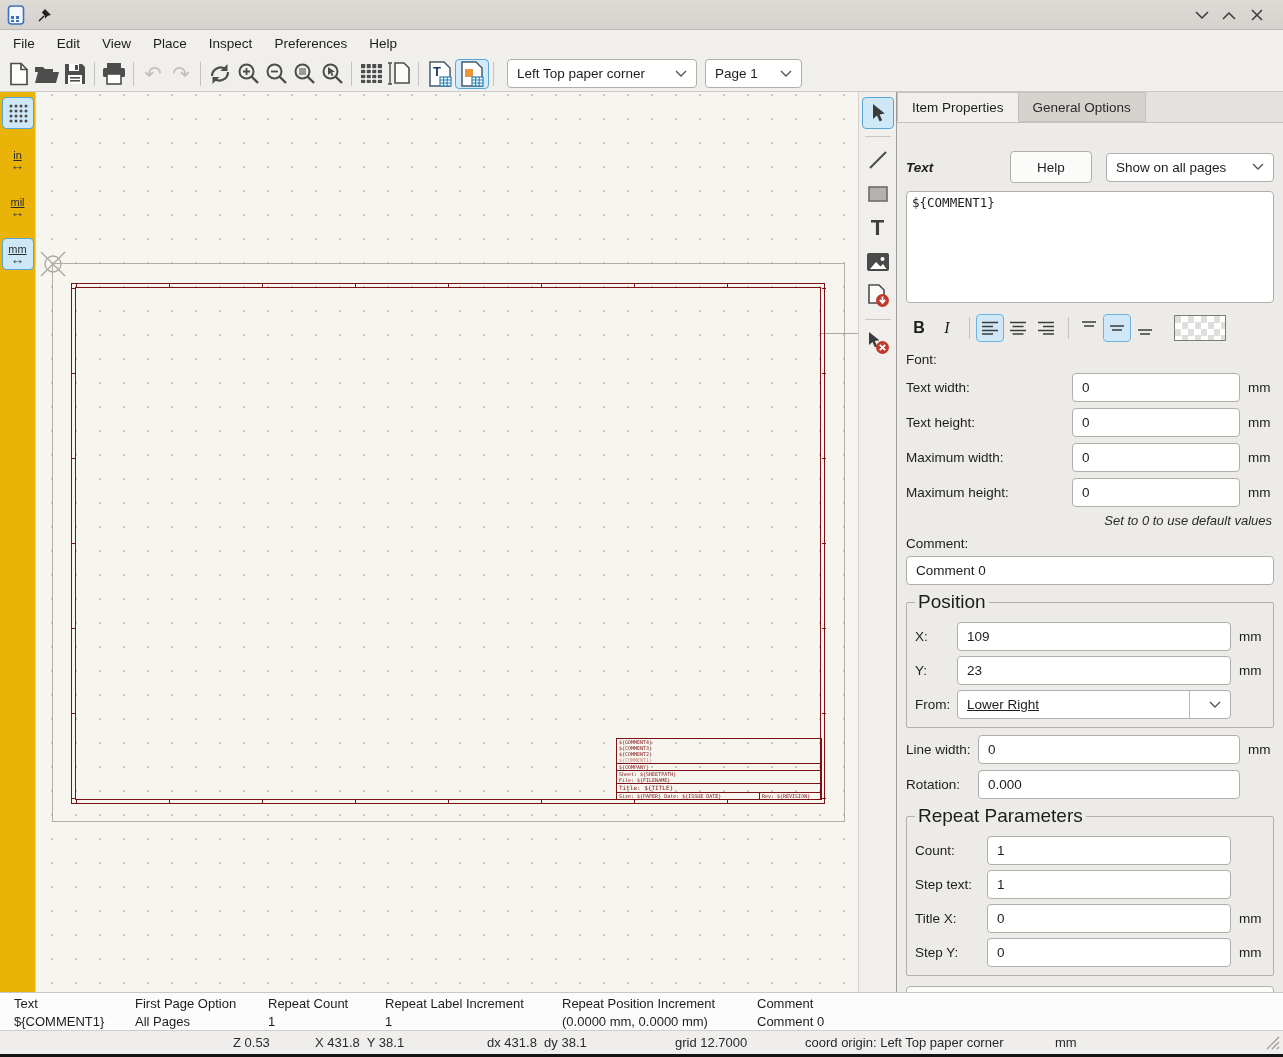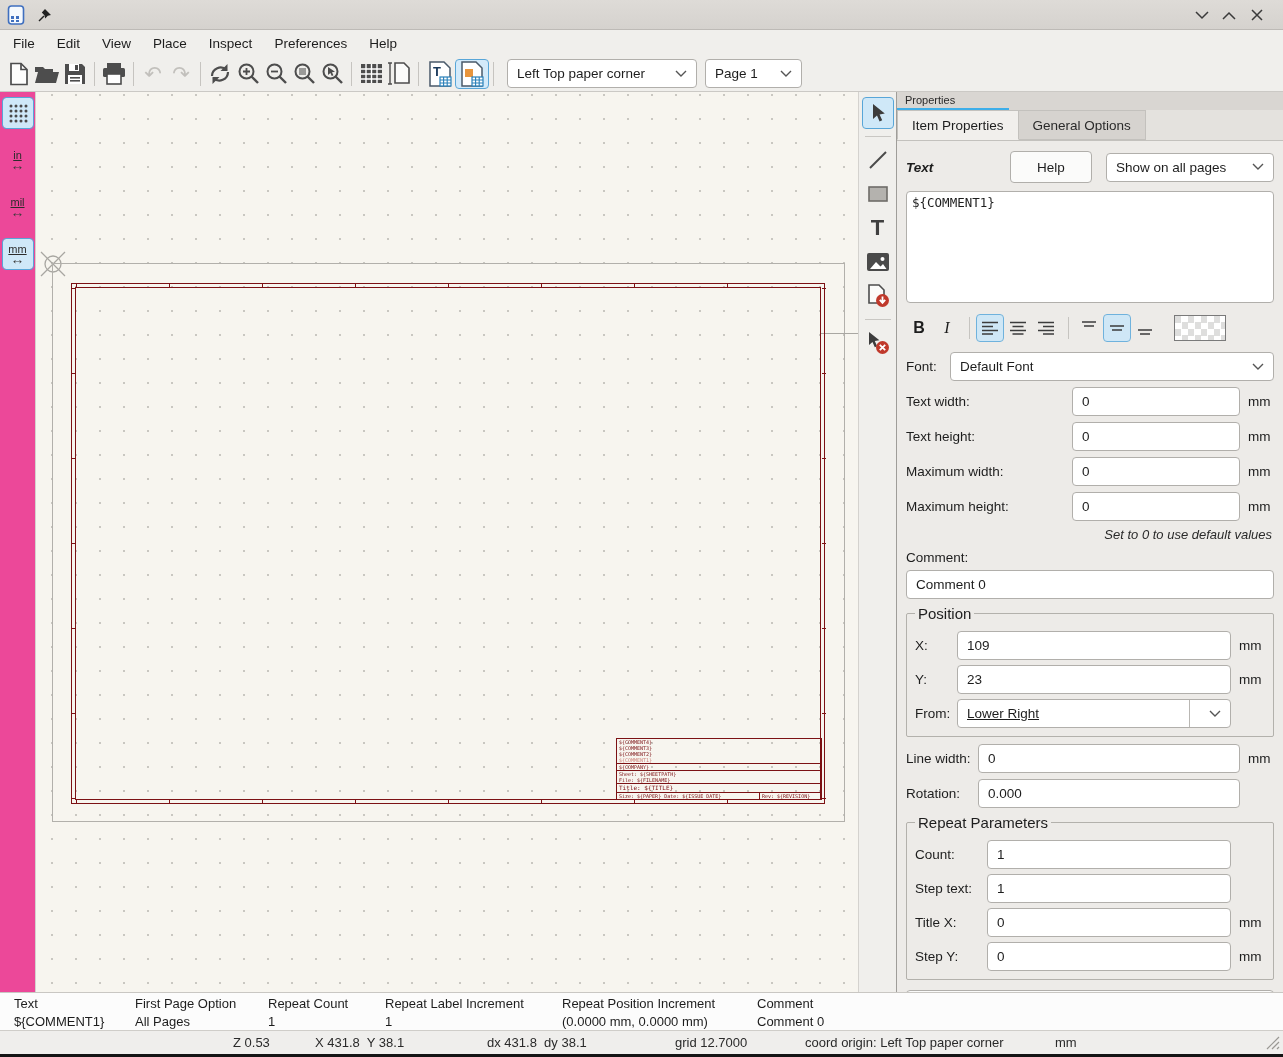--- a/index.html
+++ b/index.html
@@ -30,21 +30,21 @@
   .tbtn .glyph { font-size:21px; line-height:21px; }
   .tbtn.selected { background:#d3eafa; outline:1px solid #58a6d8; }
   .combo { background:#fff; border:1px solid #b1afab; border-radius:4px; height:29px;
     display:flex; align-items:center; padding:0 9px; font-size:13.5px; color:#1d1d1d;gap:8px; }
   .combo .ctext { flex:1 1 auto; white-space:nowrap; overflow:hidden; }
   .combo svg { flex:0 0 auto; margin-left:10px; }
   #corner-combo { width:190px; margin-left:8px; }
   #page-combo { width:97px; margin-left:8px; }
 
   
-  #lefttools { position:absolute; left:0; top:92px; width:36px; height:900px; background:#ec4899;
+  #lefttools { position:absolute; left:0; top:92px; width:36px; height:900px; background:#eab308;
     border-right:1px solid #d4d2ce; display:flex; flex-direction:column; align-items:center; padding-top:6px; }
   .ltbtn { width:30px; height:30px; margin-bottom:3px; display:flex; flex-direction:column; align-items:center; justify-content:center; border-radius:3px; }
   .ltbtn.selected { background:#cfe8f8; outline:1px solid #58a6d8; }
   .unit-label { font-size:11px; color:#2c2c2c; text-decoration:underline; line-height:11px; }
   .unit-arrow { font-size:14px; line-height:10px; color:#3c3c3c; margin-top:-1px; }
   .ltbtn.spaced { margin-top:14px; }
 
   
   #canvas { position:absolute; left:36px; top:92px; width:822px; height:900px; background:#f7f5ef;
     background-image:radial-gradient(circle,#c9c7c1 1px, rgba(0,0,0,0) 1.2px);
@@ -117,21 +117,21 @@
   #font-row label { width:44px; }
   #font-combo { flex:1 1 auto; }
 
   .size-row label { flex:1 1 auto; }
   .size-row .sizebox { width:168px; flex:0 0 auto; }
 
   #default-note { text-align:right; font-style:italic; font-size:13px; color:#2a2a2a; margin:0 2px 8px; }
   #comment-label { margin:2px 0 5px; }
 
   fieldset.group { border:1px solid #b3b1ac; border-radius:2px; padding:4px 8px 3px; margin-bottom:7px; }
-  fieldset.group legend { font-size:15px; padding:0 3px; margin-left:0px; }
+  fieldset.group legend { font-size:19px; padding:0 3px; margin-left:0px; }
   fieldset .prow { margin:5px 0; }
   .pos-label { width:42px; flex:0 0 auto; }
   .rep-label { width:72px; flex:0 0 auto; }
   .lw-label { width:72px; flex:0 0 auto; }
   .grow { flex:1 1 auto; }
 
   .combo-split { position:relative;text-decoration:underline; }
   .combo-split .chevbox { border-left:1px solid #b9b7b3; height:100%; display:flex; align-items:center; padding-left:9px; margin-left:10px; }
 
   #apply-btn { width:100%; height:31px; margin-top:10px; }
@@ -427,24 +427,20 @@
   <span class="rtbtn">
     <svg width="24" height="24" viewBox="0 0 24 24">
       <path d="M3 1 v13 l3.5-3 2.3 5.2 2.3-1 -2.3-5.2 4.6-.7z" fill="#3c3c3c"></path>
       <circle cx="16.5" cy="16.5" r="6.5" fill="#c0392b"></circle>
       <path d="M13.8 13.8 l5.4 5.4 M19.2 13.8 l-5.4 5.4" stroke="#fff" stroke-width="1.8"></path>
     </svg>
   </span>
 </div>
 
 <div id="panel">
-  <div id="panel-titlebar">
-    <span>Properties</span>
-    <span class="blue-underline"></span>
-  </div>
   <div id="tabbar">
     <span class="tab active">Item Properties</span>
     <span class="tab inactive">General Options</span>
   </div>
   <div id="panel-content">
 
     <div class="prow" id="type-row">
       <span id="item-type">Text</span>
       <span class="pbtn" id="help-btn">Help</span>
       <div class="combo" id="show-combo">
@@ -490,26 +486,20 @@
       <span class="fbtn">
         <svg width="18" height="16" viewBox="0 0 18 16">
           <path d="M2 10 h14 M4 14 h10" stroke="#3c3c3c" stroke-width="1.6"></path>
         </svg>
       </span>
       <span id="color-swatch"></span>
     </div>
 
     <div class="prow" id="font-row">
       <label>Font:</label>
-      <div class="combo" id="font-combo">
-        <span class="ctext">Default Font</span>
-        <svg width="12" height="8" viewBox="0 0 12 8">
-            <path d="M1 1 l5 5 5-5" fill="none" stroke="#555" stroke-width="1.4"></path>
-          </svg>
-      </div>
     </div>
 
     <div class="prow size-row">
       <label>Text width:</label>
       <span class="sizebox"><input class="pinput" value="0" style=""></span>
       <span class="unit">mm</span>
     </div>
     <div class="prow size-row">
       <label>Text height:</label>
       <span class="sizebox"><input class="pinput" value="0" style=""></span>

